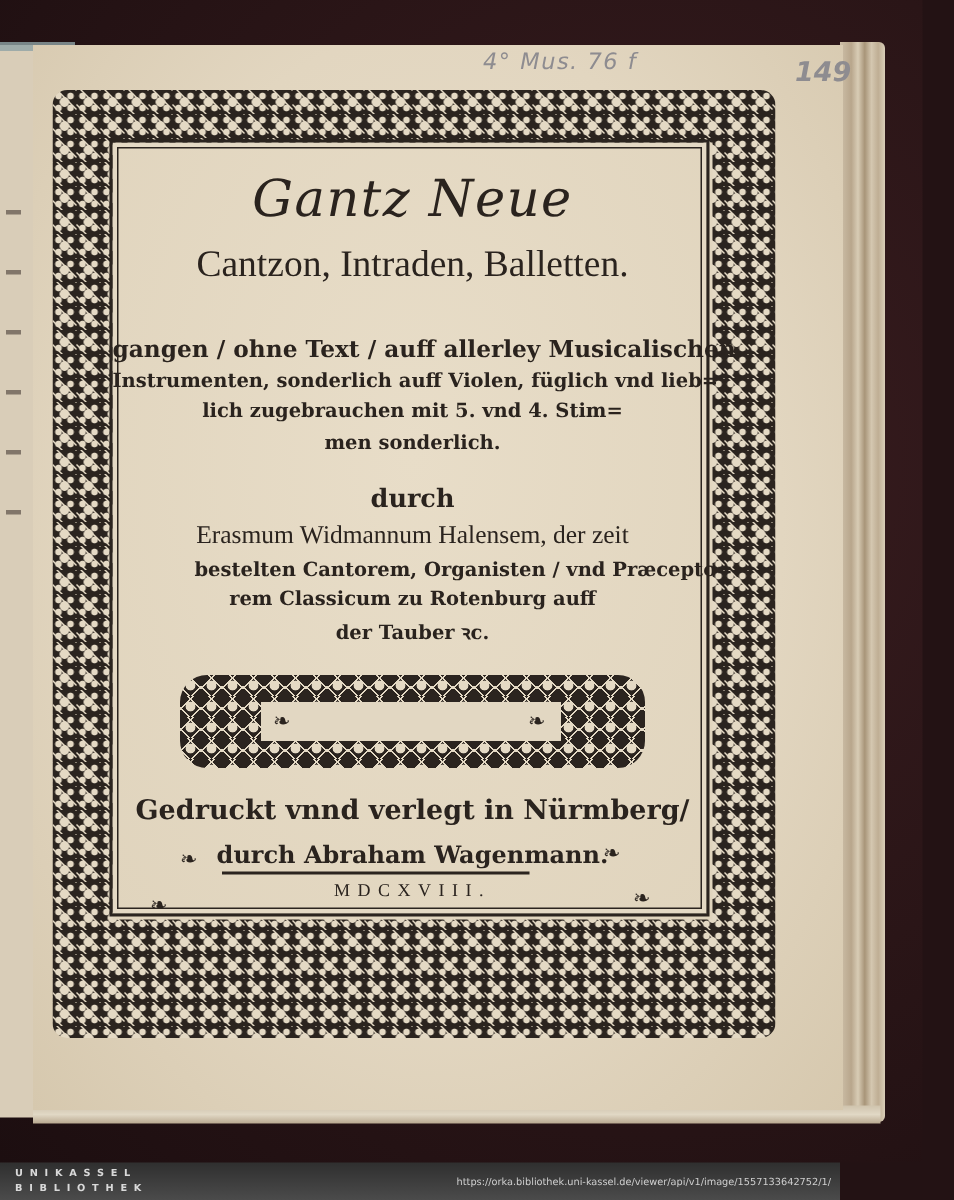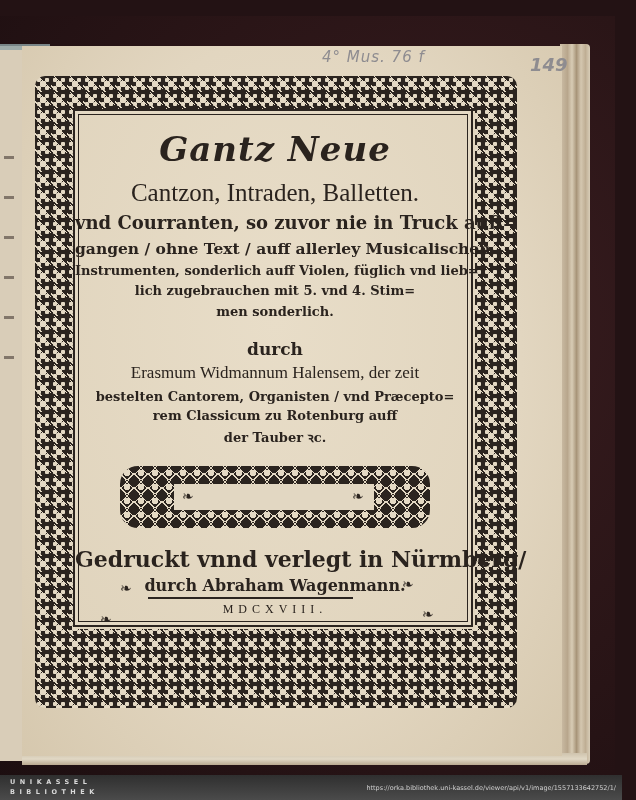--- a/index.html
+++ b/index.html
@@ -1,17 +1,17 @@
 <!DOCTYPE html>
 <html><head>
 <meta charset="utf-8">
 <style>
   html, body { margin:0; padding:0; }
   body { width:636px; height:800px; overflow:hidden; background:#231214; position:relative; font-family:"DejaVu Serif", serif; }
-  #viewer { position:absolute; left:0; top:16px; width:615px; height:775px; background:
+  #viewer { position:absolute; left:0; top:0; width:615px; height:775px; background:
       radial-gradient(ellipse at 70% 40%, #3a1d20 0%, #2a1517 55%, #1c0e10 100%); overflow:hidden; }
   #left-page { position:absolute; left:0; top:30px; width:22px; height:715px; background:#d9cdb8; border-right:2px solid #8f7a62; }
   #left-page .rule { position:absolute; left:4px; width:10px; height:3px; background:#3a3029; opacity:.55; }
   #right-edges { position:absolute; left:560px; top:28px; width:30px; height:720px;
       background:linear-gradient(90deg,#cdbfa8 0%,#b8a68c 25%,#d8ccb5 40%,#a89579 55%,#d4c7b0 70%,#bfae94 85%,#d9ceb8 100%);
       border-radius:0 4px 4px 0; }
   #bottom-edges { position:absolute; left:22px; top:737px; width:565px; height:12px;
       background:linear-gradient(180deg,#cfc3ad,#e1d8c5 50%,#b9a990); }
   #page { position:absolute; left:22px; top:30px; width:540px; height:710px;
       background:radial-gradient(ellipse at 50% 45%, #e9dfcc 0%, #e2d6c0 60%, #d6c8ae 100%); }
@@ -33,49 +33,49 @@
         repeating-linear-gradient(45deg, transparent 0 4px, #e4d9c4 4px 5px, transparent 5px 9px);
       background-size:16px 16px,16px 16px,16px 16px,16px 16px,16px 16px,16px 16px;
       border-radius:10px;
       -webkit-mask: none; }
   #orn-inner-bg { position:absolute; left:53px; top:65px; width:400px; height:518px; background:radial-gradient(ellipse at 50% 40%, #e8ddc8 0%, #e0d4bd 100%); }
   #inner-frame { position:absolute; left:51px; top:63px; width:396px; height:514px; border:2px solid #2b241f; box-shadow: inset 0 0 0 3px #e4d9c4, inset 0 0 0 4px #2b241f; }
 
   .line { position:absolute; left:53px; width:400px; text-align:center; color:#2a231e; white-space:nowrap; }
   .fraktur { font-family:"DejaVu Serif", serif; font-weight:bold; }
 
-  #title-main { top:83px; font-size:34px; font-style:italic; font-weight:bold; letter-spacing:1px; font-family:"DejaVu Serif", serif; }
+  #title-main { top:83px; font-size:34px; font-style:italic; font-weight:normal; letter-spacing:1px; font-family:"DejaVu Serif", serif; }
   #l1 { top:133px; font-size:25px; font-family:"Liberation Serif", serif; }
   #l2 { top:166px; font-size:18px; }
   #l3 { top:193px; font-size:15.5px; }
   #l4 { top:217px; font-size:13px; }
   #l5 { top:237px; font-size:13px; }
   #l6 { top:258px; font-size:13px; }
   #durch { top:293px; font-size:17px; }
   #l7 { top:317px; font-size:17px; font-family:"Liberation Serif", serif; }
-  #l8 { top:343px; font-size:13px; }
+  #l8 { top:343px; font-size:13px;margin-left:34px; }
   #l9 { top:362px; font-size:13px; }
   #l10 { top:382px; font-size:13px; }
 
   #altus-box { position:absolute; left:98px; top:420px; width:310px; height:62px;
       background-color:#2b241f;
       background-image:
         radial-gradient(circle at 50% 50%, #e4d9c4 0 3px, transparent 3.5px),
         repeating-linear-gradient(45deg, transparent 0 4px, #e4d9c4 4px 5px, transparent 5px 9px),
         repeating-linear-gradient(-45deg, transparent 0 4px, #e4d9c4 4px 5px, transparent 5px 9px);
       background-size:14px 14px,14px 14px,14px 14px; border-radius:18px; }
   #altus-inner { position:absolute; left:152px; top:438px; width:200px; height:26px; background:#e2d7c2; }
   #altus { top:438px; font-size:19px; letter-spacing:4px; font-family:"Liberation Serif", serif; }
   .fleuron { position:absolute; font-size:14px; color:#2b241f; }
-  #gedruckt { top:500px; font-size:22px; }
+  #gedruckt { top:500px; font-size:18px; }
   #abraham { top:530px; font-size:16px; }
   #underline { position:absolute; left:126px; top:551px; width:205px; height:2px; background:#2b241f; }
   #year { top:556px; font-size:12px; letter-spacing:5px; font-family:"Liberation Serif", serif; }
 
-  #footer { position:absolute; left:0; top:775px; width:622px; height:25px;
+  #footer { position:absolute; left:0; top:775px; width:560px; height:25px;
       background:linear-gradient(180deg,#2f2f2f,#4b4b4b); }
   #logo { position:absolute; left:10px; top:2px; font-family:"DejaVu Sans", sans-serif; font-weight:bold; font-size:6.5px; letter-spacing:4.5px; color:#d9d9d9; line-height:10px; }
   #url { position:absolute; right:6px; top:9px; font-family:"DejaVu Sans", sans-serif; font-size:6.5px; color:#cfcfcf; }
 </style>
 </head>
 <body>
 
 <div id="viewer">
   <div id="left-page">
     <div class="rule" style="top:110px"></div>
@@ -92,21 +92,20 @@
   <div id="page">
     <span id="shelfmark" class="ms-note">4° Mus. 76 f</span>
     <span id="folio" class="ms-note">149</span>
 
     <div id="orn-outer"></div>
     <div id="orn-inner-bg"></div>
     <div id="inner-frame"></div>
 
     <div id="title-main" class="line">Gantz Neue</div>
     <div id="l1" class="line">Cantzon, Intraden, Balletten.</div>
-    <div id="l2" class="line fraktur">vnd Courranten, so zuvor nie in Truck auß=</div>
     <div id="l4" class="line fraktur">Instrumenten, sonderlich auff Violen, füglich vnd lieb=</div>
     <div id="l3" class="line fraktur">gangen / ohne Text / auff allerley Musicalischen</div>
     <div id="l5" class="line fraktur">lich zugebrauchen mit 5. vnd 4. Stim=</div>
     <div id="l6" class="line fraktur">men sonderlich.</div>
     <div id="durch" class="line fraktur">durch</div>
     <div id="l7" class="line">Erasmum Widmannum Halensem, der zeit</div>
     <div id="l8" class="line fraktur">bestelten Cantorem, Organisten / vnd Præcepto=</div>
     <div id="l9" class="line fraktur">rem Classicum zu Rotenburg auff</div>
     <div id="l10" class="line fraktur">der Tauber ꝛc.</div>
 

